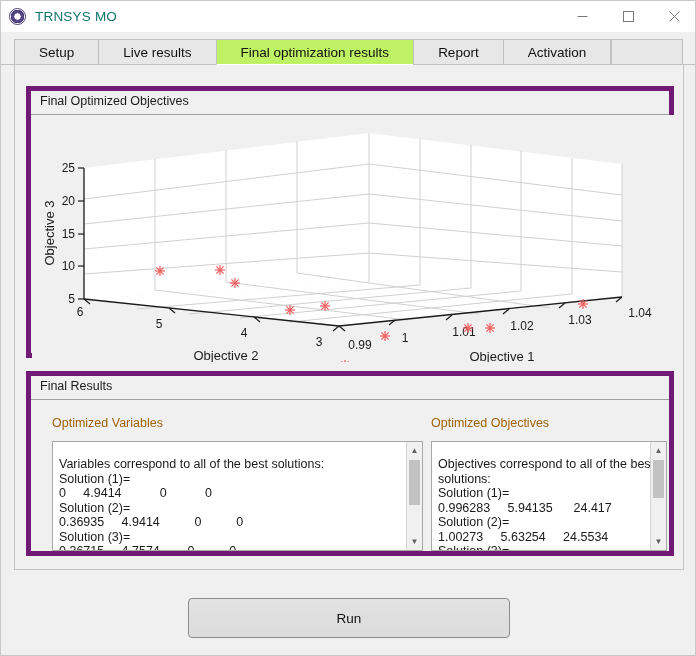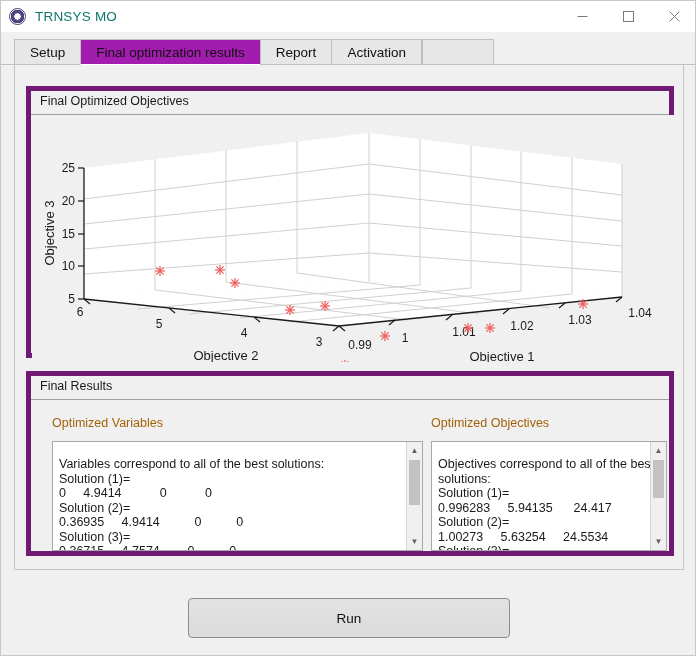--- a/index.html
+++ b/index.html
@@ -81,31 +81,31 @@
     position: absolute;
     left: 13px;
     top: 7px;
     display: flex;
     align-items: flex-end;
     height: 26px;
   }
   .tab {
     height: 26px;
     line-height: 25px;
-    padding: 0 15px;
+    padding: 0 24px;
     font-size: 13.5px;
     color: #101010;
     background: #e7e7e7;
     border: 1px solid #c0c0c0;
     border-right: none;
     box-sizing: border-box;
     white-space: nowrap;
   }
   .tab.active {
-    background: #a21caf;
+    background: #bef264;
     border-bottom-color: #ffffff;
     position: relative;
     z-index: 2;
   }
   .tab.last-real {
     border-right: 1px solid #c0c0c0;
   }
   .tab.filler {
     background: #e7e7e7;
     width: 72px;
@@ -292,20 +292,21 @@
           <line x1="0.6" y1="0.6" x2="10.4" y2="10.4" stroke="#7a7a7a" stroke-width="1"></line>
           <line x1="10.4" y1="0.6" x2="0.6" y2="10.4" stroke="#7a7a7a" stroke-width="1"></line>
         </svg>
       </div>
     </div>
   </div>
 
   <div id="tab-strip">
     <div id="tabs">
       <div class="tab">Setup</div>
+      <div class="tab">Live results</div>
       <div class="tab active">Final optimization results</div>
       <div class="tab">Report</div>
       <div class="tab last-real">Activation</div>
       <div class="tab filler"></div>
     </div>
   </div>
 
   <div id="content">
 
     <div class="groupbox" id="chart-group">

